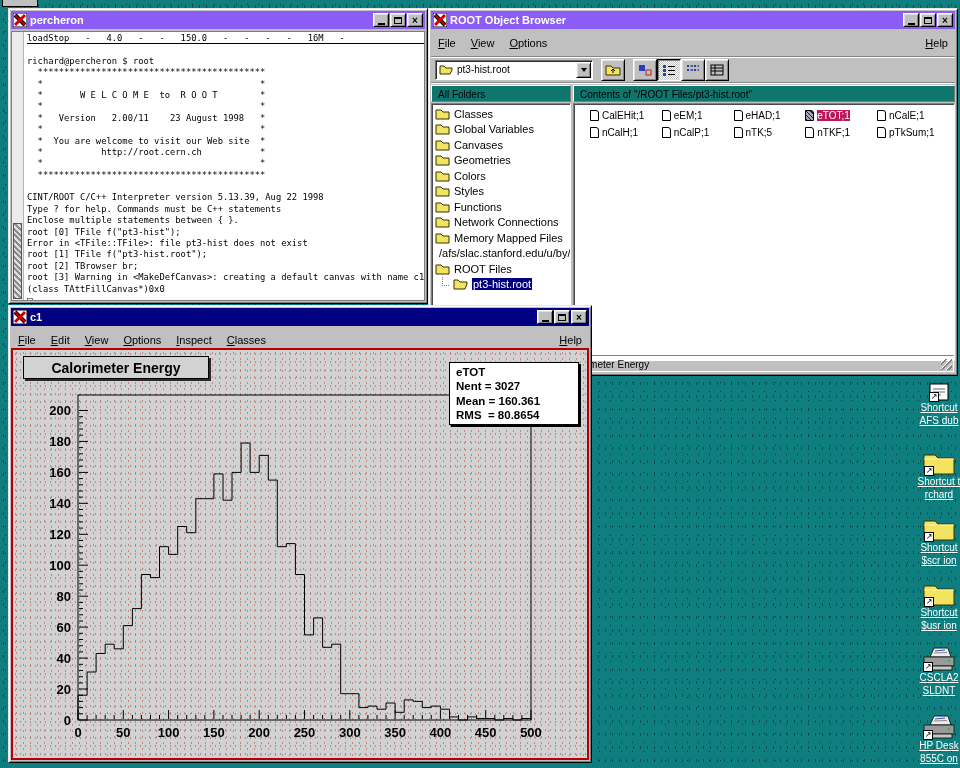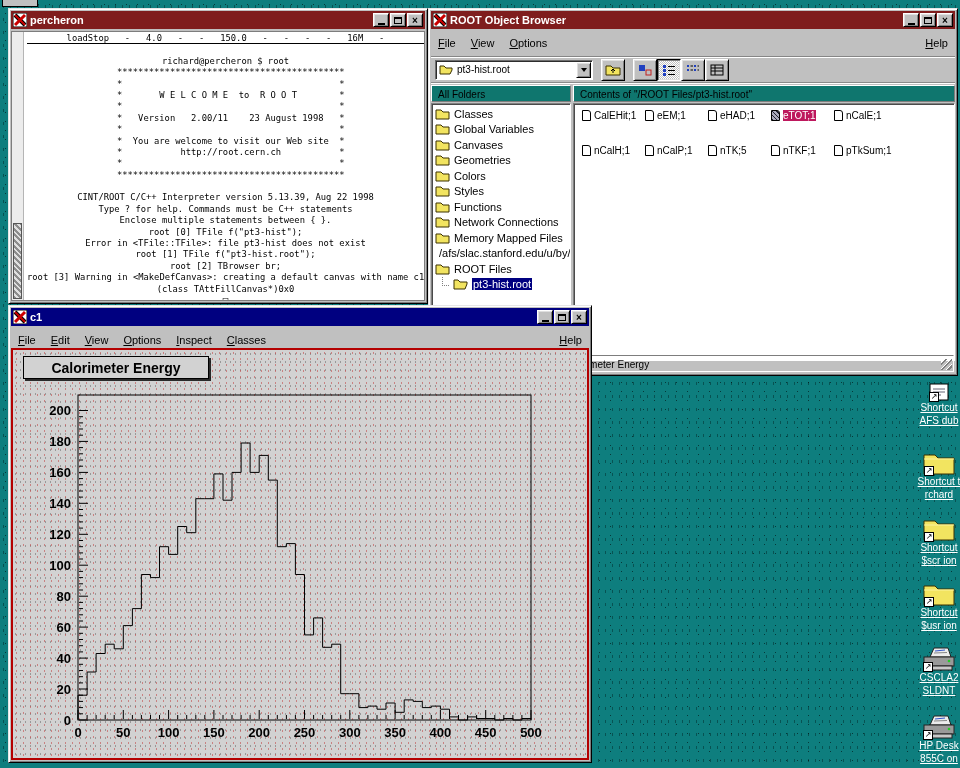--- a/index.html
+++ b/index.html
@@ -15,21 +15,21 @@
   }
 
   
   .window {
     position:absolute; background:#c0c0c0; padding:2px;
     border:1px solid; border-color:#e6e6e6 #000 #000 #e6e6e6;
     box-shadow: inset 1px 1px 0 #fff, inset -1px -1px 0 #7d7d7d;
   }
   .titlebar { height:18px; display:flex; align-items:center; gap:3px; padding:0 2px;
     font:bold 11px "Liberation Sans",sans-serif; color:#fff; }
-  .tb-inactive { background:#7f1d1d; }
+  .tb-inactive { background:#8b5cf6; }
   .tb-active { background:#000080; }
   .title-buttons { margin-left:auto; display:flex; gap:1px; }
   .tbtn { width:16px; height:14px; background:#c0c0c0; position:relative;
     border:1px solid; border-color:#fff #000 #000 #fff;
     box-shadow: inset 1px 1px 0 #dfdfdf, inset -1px -1px 0 #808080;
     display:flex; align-items:center; justify-content:center; color:#000;
     font:bold 10px "Liberation Sans",sans-serif; }
   .g-min { width:7px; height:2px; background:#000; margin-top:7px; }
   .g-max { width:8px; height:7px; border:1px solid #000; border-top:2px solid #000; }
   .menubar { display:flex; gap:15px; align-items:center; height:28px; padding:1px 7px;
@@ -37,21 +37,21 @@
   .menu-item { display:inline-block; }
   .menu-item::first-letter { text-decoration:underline; }
   .menu-spacer { flex:1; }
   .sunken { border:1px solid; border-color:#808080 #fff #fff #808080; box-shadow: inset 1px 1px 0 #4a4a4a; }
 
   
   #terminal { left:8px; top:8px; width:420px; height:296px; }
   .term-client { position:absolute; left:2px; right:2px; top:22px; bottom:2px; background:#fff;
     border:1px solid #7d7d7d; overflow:hidden; }
   .term-text { position:absolute; left:15px; top:1px; right:0;
-    font:8.8px/11.4px "DejaVu Sans Mono",monospace; color:#000; white-space:pre;text-align:center; }
+    font:8.8px/11.4px "DejaVu Sans Mono",monospace; color:#000; white-space:pre; }
   .t-line { height:11.4px; }
   .t-rule { border-bottom:1px solid #000; }
   .term-scrollbar { position:absolute; left:0; top:0; bottom:0; width:12px; background:#ececec;
     border-right:1px solid #b5b5b5; }
   .term-thumb { position:absolute; left:1px; bottom:1px; width:9px; height:76px;
     background:repeating-linear-gradient(45deg,#8d8d8d 0 2px,#e0e0e0 2px 4px); border:1px solid #555; }
 
   
   #browser { left:428px; top:8px; width:530px; height:368px; }
   .toolbar { display:flex; align-items:center; gap:8px; height:26px; padding:2px 4px;
@@ -68,22 +68,22 @@
     display:flex; align-items:center; justify-content:center; }
   .toolbtn.pressed { border-color:#000 #fff #fff #000;
     box-shadow:inset 1px 1px 0 #808080, inset -1px -1px 0 #dfdfdf;
     background-image:repeating-conic-gradient(#fff 0 25%, #c0c0c0 0 50%); background-size:2px 2px; }
   .btn-group { display:flex; gap:0; }
   .pane-heads { display:flex; gap:2px; margin-top:2px; }
   .pane-head { height:17px; font:10px "Liberation Sans",sans-serif; padding:3px 6px 0 6px;
     background:#0f766e; border:1px solid; border-color:#fff #7d7d7d #7d7d7d #fff; white-space:nowrap; overflow:hidden; }
   .panes { display:flex; gap:2px; margin-top:1px; height:258px; }
   .tree-pane { width:140px; background:#fff; overflow:hidden; padding:2px 0; }
-  .list-pane { flex:1; background:#fff; overflow:hidden; padding:4px 8px;
-    display:flex; flex-wrap:wrap; align-content:flex-start; gap:20px 2px; }
+  .list-pane { flex:1; background:#fff; overflow:hidden; padding:4px 16px;
+    display:flex; flex-wrap:wrap; align-content:flex-start; gap:2px 2px;justify-content:space-between; }
   .tree-row { display:flex; align-items:center; gap:4px; height:15.5px; padding-left:3px;
     font:11px "Liberation Sans",sans-serif; white-space:nowrap; }
   .tree-child { padding-left:10px; }
   .elbow { width:7px; height:9px; border-left:1px dotted #808080; border-bottom:1px dotted #808080; margin-top:-6px; }
   .sel-label { background:#000080; color:#fff; padding:0 1px; }
   .item { width:61px; height:15px; display:flex; align-items:center; gap:3px;
     font:10px "Liberation Sans",sans-serif; overflow:hidden; }
   .leaf { width:9px; height:11px; background:#fff; border:1px solid #000; border-radius:0 3px 0 0; flex:none; }
   .item.selected .leaf { background:repeating-linear-gradient(45deg,#223,#223 1px,#aab 1px 3px); }
   .item.selected .ilabel { background:#be185d; color:#fff; }
@@ -521,20 +521,26 @@
           <text x="472.7" y="387" text-anchor="middle">450</text>
           <line x1="481.8" y1="369" x2="481.8" y2="365" stroke="#000"></line>
           <line x1="490.8" y1="369" x2="490.8" y2="365" stroke="#000"></line>
           <line x1="499.9" y1="369" x2="499.9" y2="365" stroke="#000"></line>
           <line x1="508.9" y1="369" x2="508.9" y2="365" stroke="#000"></line>
           <line x1="518.0" y1="369" x2="518.0" y2="360" stroke="#000"></line>
           <text x="518.0" y="387" text-anchor="middle">500</text>
           <path d="M65 370 L65.0 345.2 L74.1 345.2 L74.1 322.0 L83.1 322.0 L83.1 303.5 L92.2 303.5 L92.2 294.2 L101.2 294.2 L101.2 298.8 L110.3 298.8 L110.3 275.6 L119.4 275.6 L119.4 258.6 L128.4 258.6 L128.4 224.5 L137.5 224.5 L137.5 227.6 L146.5 227.6 L146.5 196.7 L155.6 196.7 L155.6 204.4 L164.7 204.4 L164.7 176.5 L173.7 176.5 L173.7 182.7 L182.8 182.7 L182.8 148.7 L191.8 148.7 L191.8 148.7 L200.9 148.7 L200.9 123.9 L210.0 123.9 L210.0 150.2 L219.0 150.2 L219.0 122.4 L228.1 122.4 L228.1 93.0 L237.1 93.0 L237.1 122.4 L246.2 122.4 L246.2 105.4 L255.3 105.4 L255.3 130.1 L264.3 130.1 L264.3 196.7 L273.4 196.7 L273.4 193.6 L282.4 193.6 L282.4 224.5 L291.5 224.5 L291.5 284.9 L300.6 284.9 L300.6 267.9 L309.6 267.9 L309.6 297.3 L318.7 297.3 L318.7 294.2 L327.7 294.2 L327.7 343.7 L336.8 343.7 L336.8 343.7 L345.9 343.7 L345.9 357.6 L354.9 357.6 L354.9 356.1 L364.0 356.1 L364.0 359.2 L373.0 359.2 L373.0 353.0 L382.1 353.0 L382.1 362.3 L391.2 362.3 L391.2 349.9 L400.2 349.9 L400.2 351.4 L409.3 351.4 L409.3 357.6 L418.3 357.6 L418.3 356.1 L427.4 356.1 L427.4 359.2 L436.5 359.2 L436.5 366.9 L445.5 366.9 L445.5 370.0 L454.6 370.0 L454.6 366.9 L463.6 366.9 L463.6 368.5 L472.7 368.5 L472.7 368.5 L481.8 368.5 L481.8 370.0 L490.8 370.0 L490.8 368.5 L499.9 368.5 L499.9 370.0 L508.9 370.0 L508.9 368.5 L518.0 368.5 L518.0 370" fill="none" stroke="#000" stroke-width="1"></path>
         </svg></div>
     <div class="hist-title-box">Calorimeter Energy</div>
+    <div class="stats-box">
+      <div class="stats-line">eTOT</div>
+      <div class="stats-line">Nent = 3027</div>
+      <div class="stats-line">Mean = 160.361</div>
+      <div class="stats-line">RMS  = 80.8654</div>
+    </div>
   </div>
 </div>
 
 <div class="desk-icons" id="desk-icons">
     <div class="dicon" style="top: 372px;">
       <div class="dicon-img">
         <svg width="24" height="20">
           <rect x="3" y="2" width="18" height="16" fill="#fff" stroke="#000"></rect>
           <line x1="6" y1="7" x2="18" y2="7" stroke="#667"></line>
           <line x1="6" y1="10" x2="18" y2="10" stroke="#667"></line>

